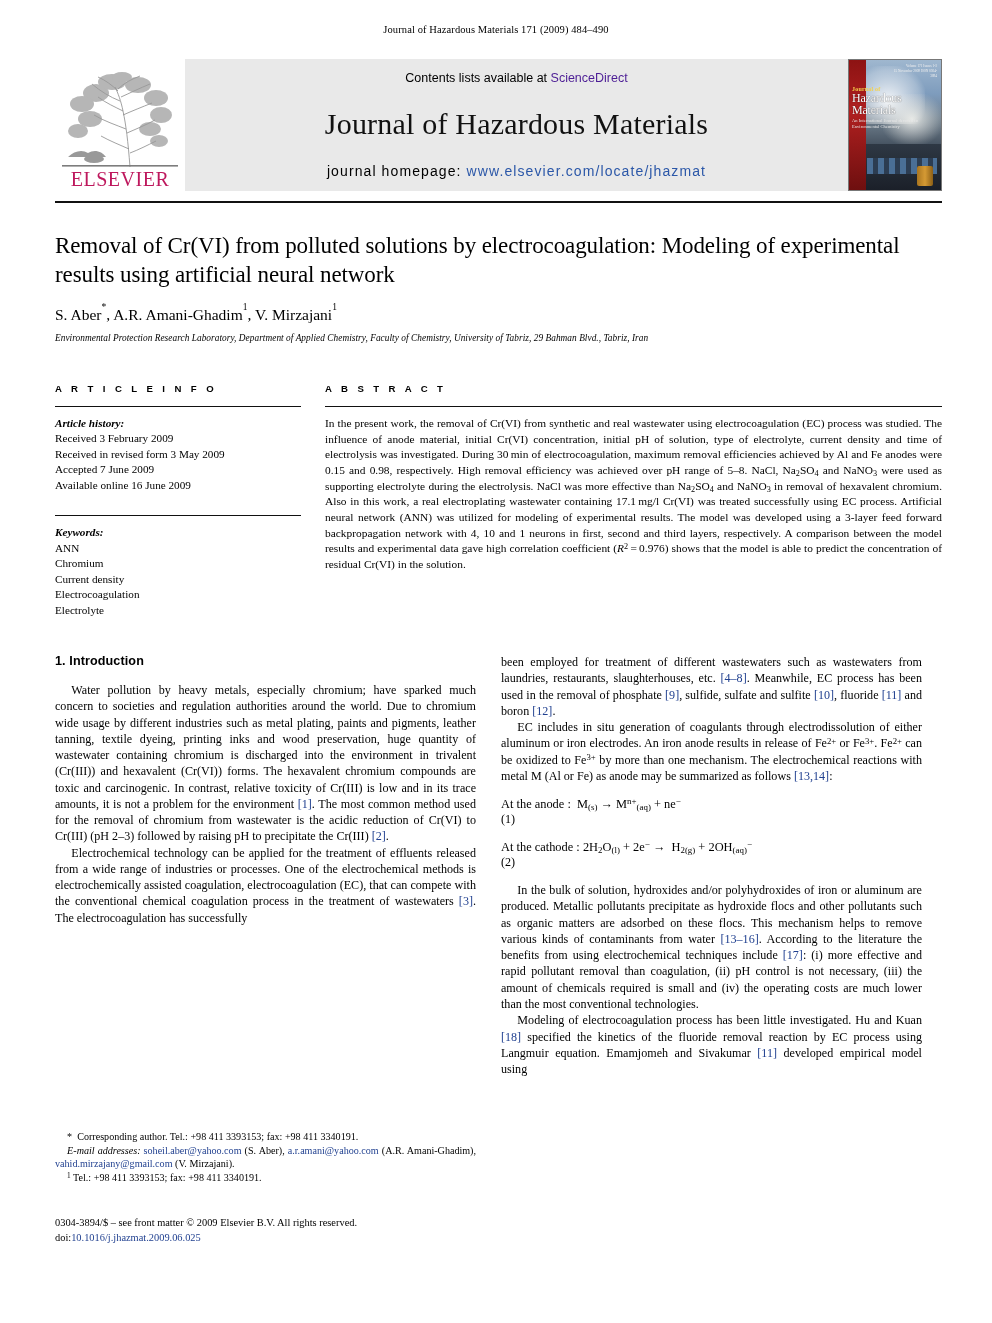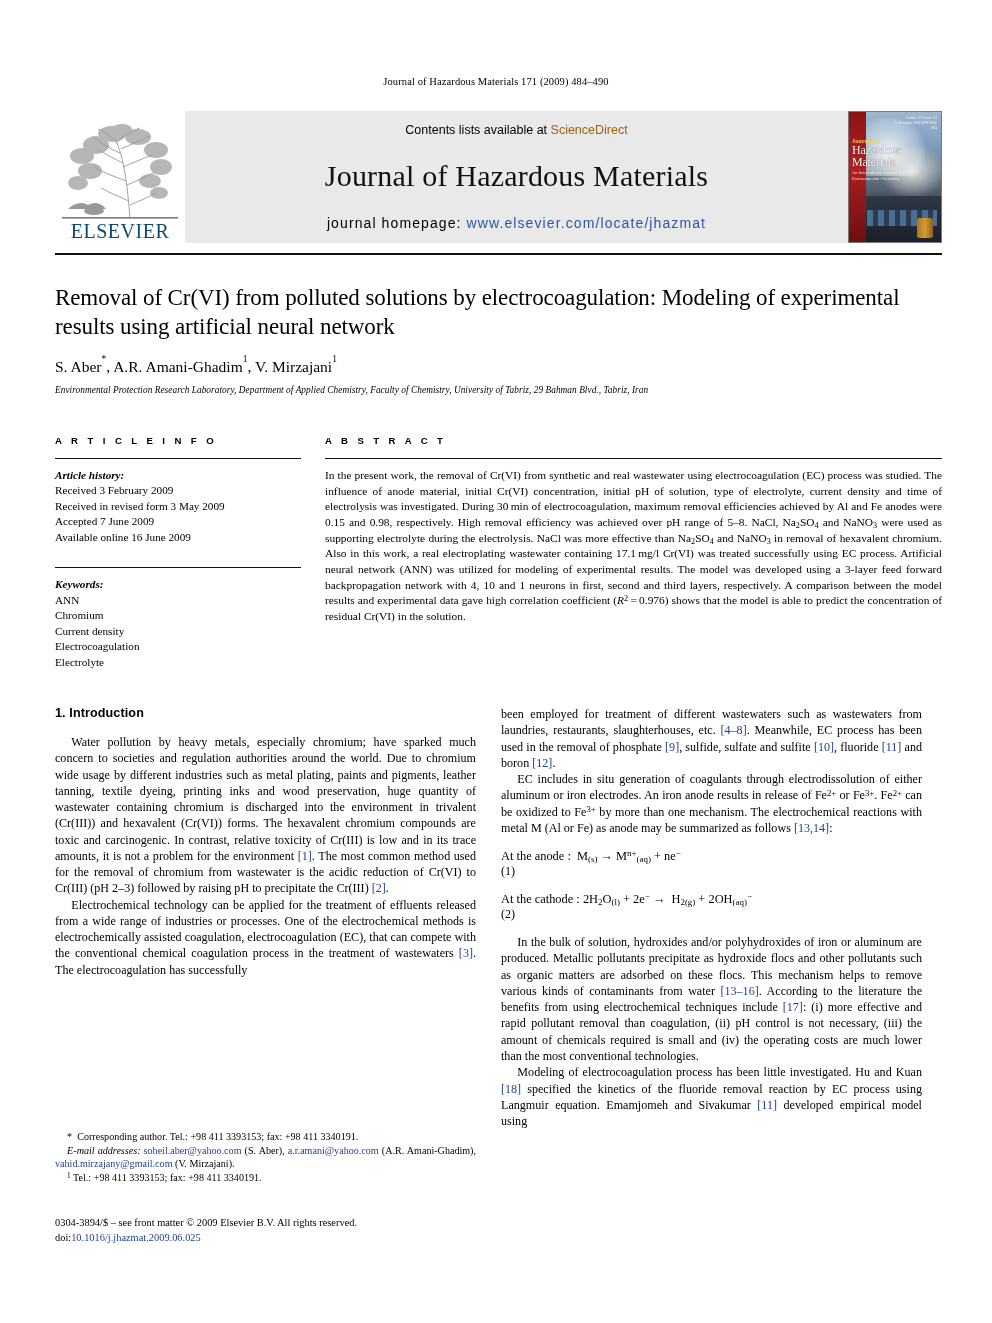--- a/index.html
+++ b/index.html
@@ -20,21 +20,21 @@
     width: 992px;
     height: 1323px;
     padding: 0;
     box-sizing: border-box;
   }
 
   
   .running-head {
     text-align: center;
     font-size: 10.5px;
-    padding-top: 76px;
+    padding-top: 24px;
     letter-spacing: .1px;
   }
 
   
   .masthead {
     margin: 24px 50px 0 55px;
     height: 132px;
     display: flex;
     align-items: stretch;
   }
@@ -45,40 +45,40 @@
     flex-direction: column;
     justify-content: flex-end;
     align-items: center;
     background: #ffffff;
   }
   .tree-svg { display:block; }
   .elsevier-word {
     font-family: "Liberation Serif", serif;
     font-size: 20px;
     letter-spacing: .5px;
-    color: #0c4a6e;
+    color: #be185d;
     line-height: 1;
     padding-bottom: 2px;
   }
   .mast-center {
     flex: 1 1 auto;
     background: #e9e9e9;
     display: flex;
     flex-direction: column;
     justify-content: space-between;
     align-items: center;
     padding: 12px 0 12px 0;
   }
   .contents-line {
     font-size: 12.5px;
     font-family: "Liberation Sans", sans-serif;
     color: #000;
   }
   .contents-line .sd {
-    color: #a16207;
+    color: #4c1d95;
   }
   .journal-title {
     font-family: "Liberation Serif", serif;
     font-size: 30px;
     letter-spacing: .2px;
     color: #111;
   }
   .homepage-line {
     font-family: "Liberation Sans", sans-serif;
     font-size: 14px;

